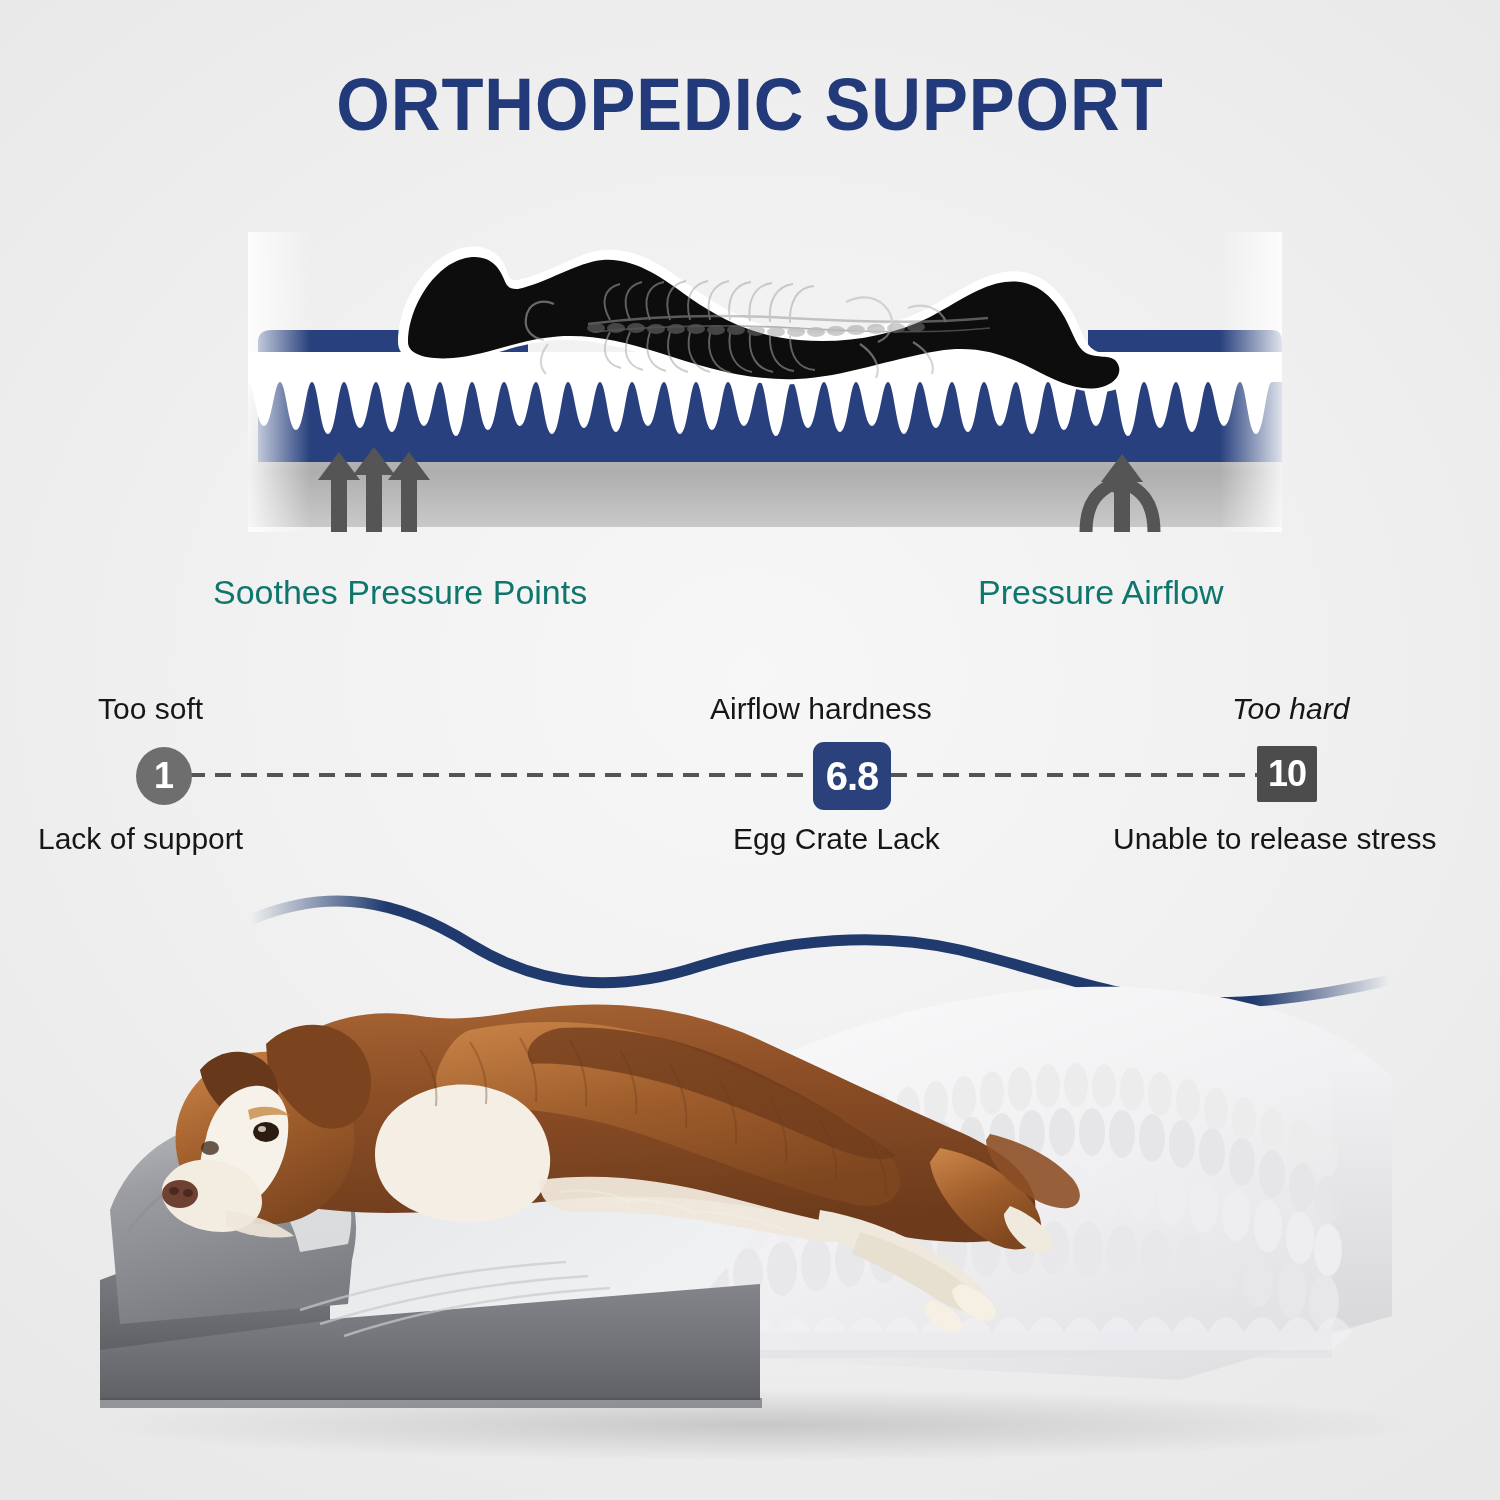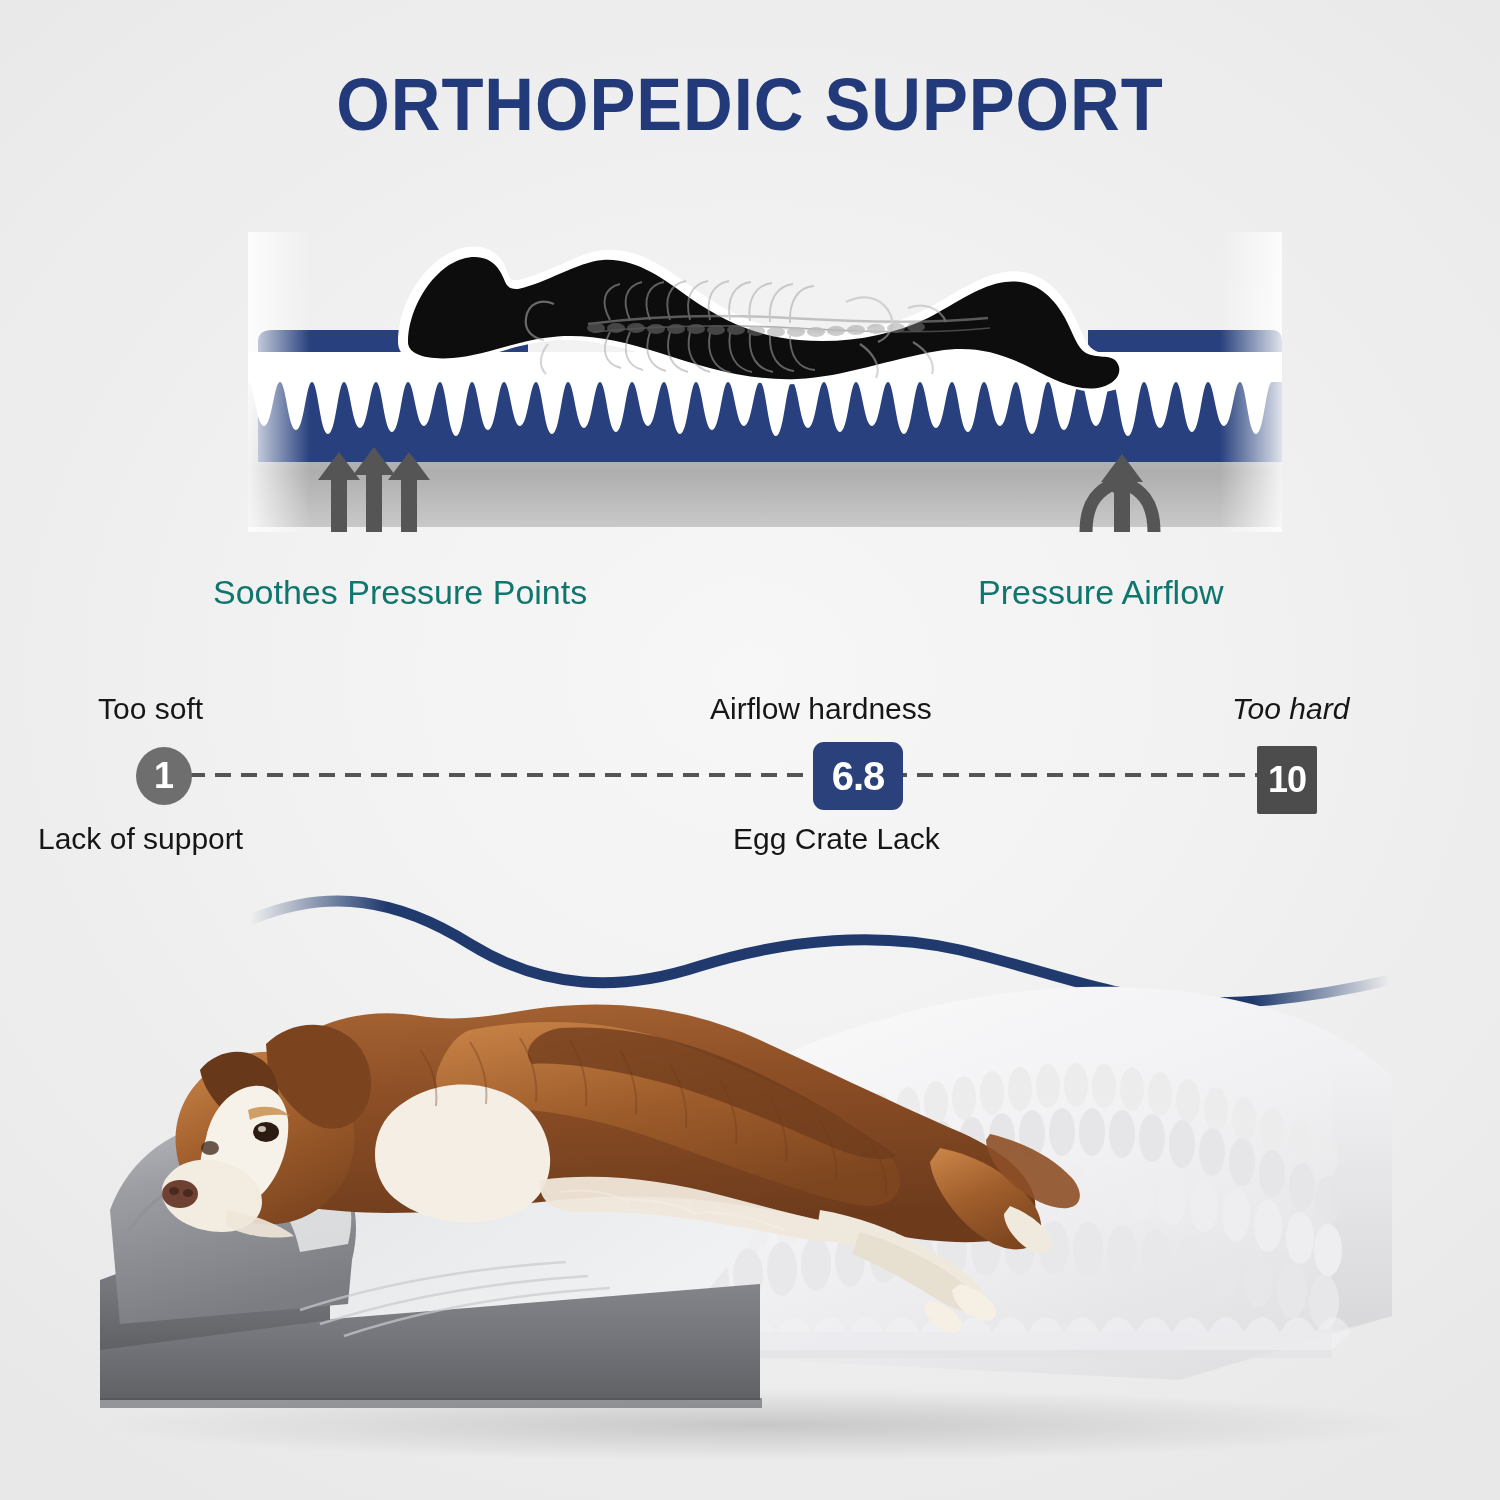--- a/index.html
+++ b/index.html
@@ -83,29 +83,29 @@
   }
   .marker.m1 {
     left: 136px; top: 67px;
     width: 56px; height: 58px;
     border-radius: 50%;
     background: #6e6e6e;
     font-size: 36px;
   }
   .marker.m68 {
     left: 813px; top: 62px;
-    width: 90px; height: 68px;
+    width: 78px; height: 68px;
     border-radius: 11px;
     background: #2a417c;
     font-size: 40px;
     letter-spacing: -1px;
   }
   .marker.m10 {
     left: 1257px; top: 66px;
-    width: 60px; height: 68px;
+    width: 60px; height: 56px;
     border-radius: 2px;
     background: #4c4c4c;
     font-size: 36px;
     letter-spacing: -1px;
   }
 
   .cap {
     position: absolute;
     font-size: 30px;
     color: #161616;
@@ -339,20 +339,21 @@
 
   <div class="cap top c1-top">Too soft</div>
   <div class="cap bot c1-bot">Lack of support</div>
   <div class="marker m1">1</div>
 
   <div class="cap top c2-top">Airflow hardness</div>
   <div class="cap bot c2-bot">Egg Crate Lack</div>
   <div class="marker m68">6.8</div>
 
   <div class="cap top c3-top">Too hard</div>
+  <div class="cap bot c3-bot">Unable to release stress</div>
   <div class="marker m10">10</div>
 </div>
 
 <div class="hero">
   <svg width="1500" height="620" viewBox="0 0 1500 620">
     <defs>
       <linearGradient id="bedSide" x1="0" y1="0" x2="0" y2="1">
         <stop offset="0%" stop-color="#84868b"></stop>
         <stop offset="45%" stop-color="#75777c"></stop>
         <stop offset="100%" stop-color="#5f6165"></stop>

